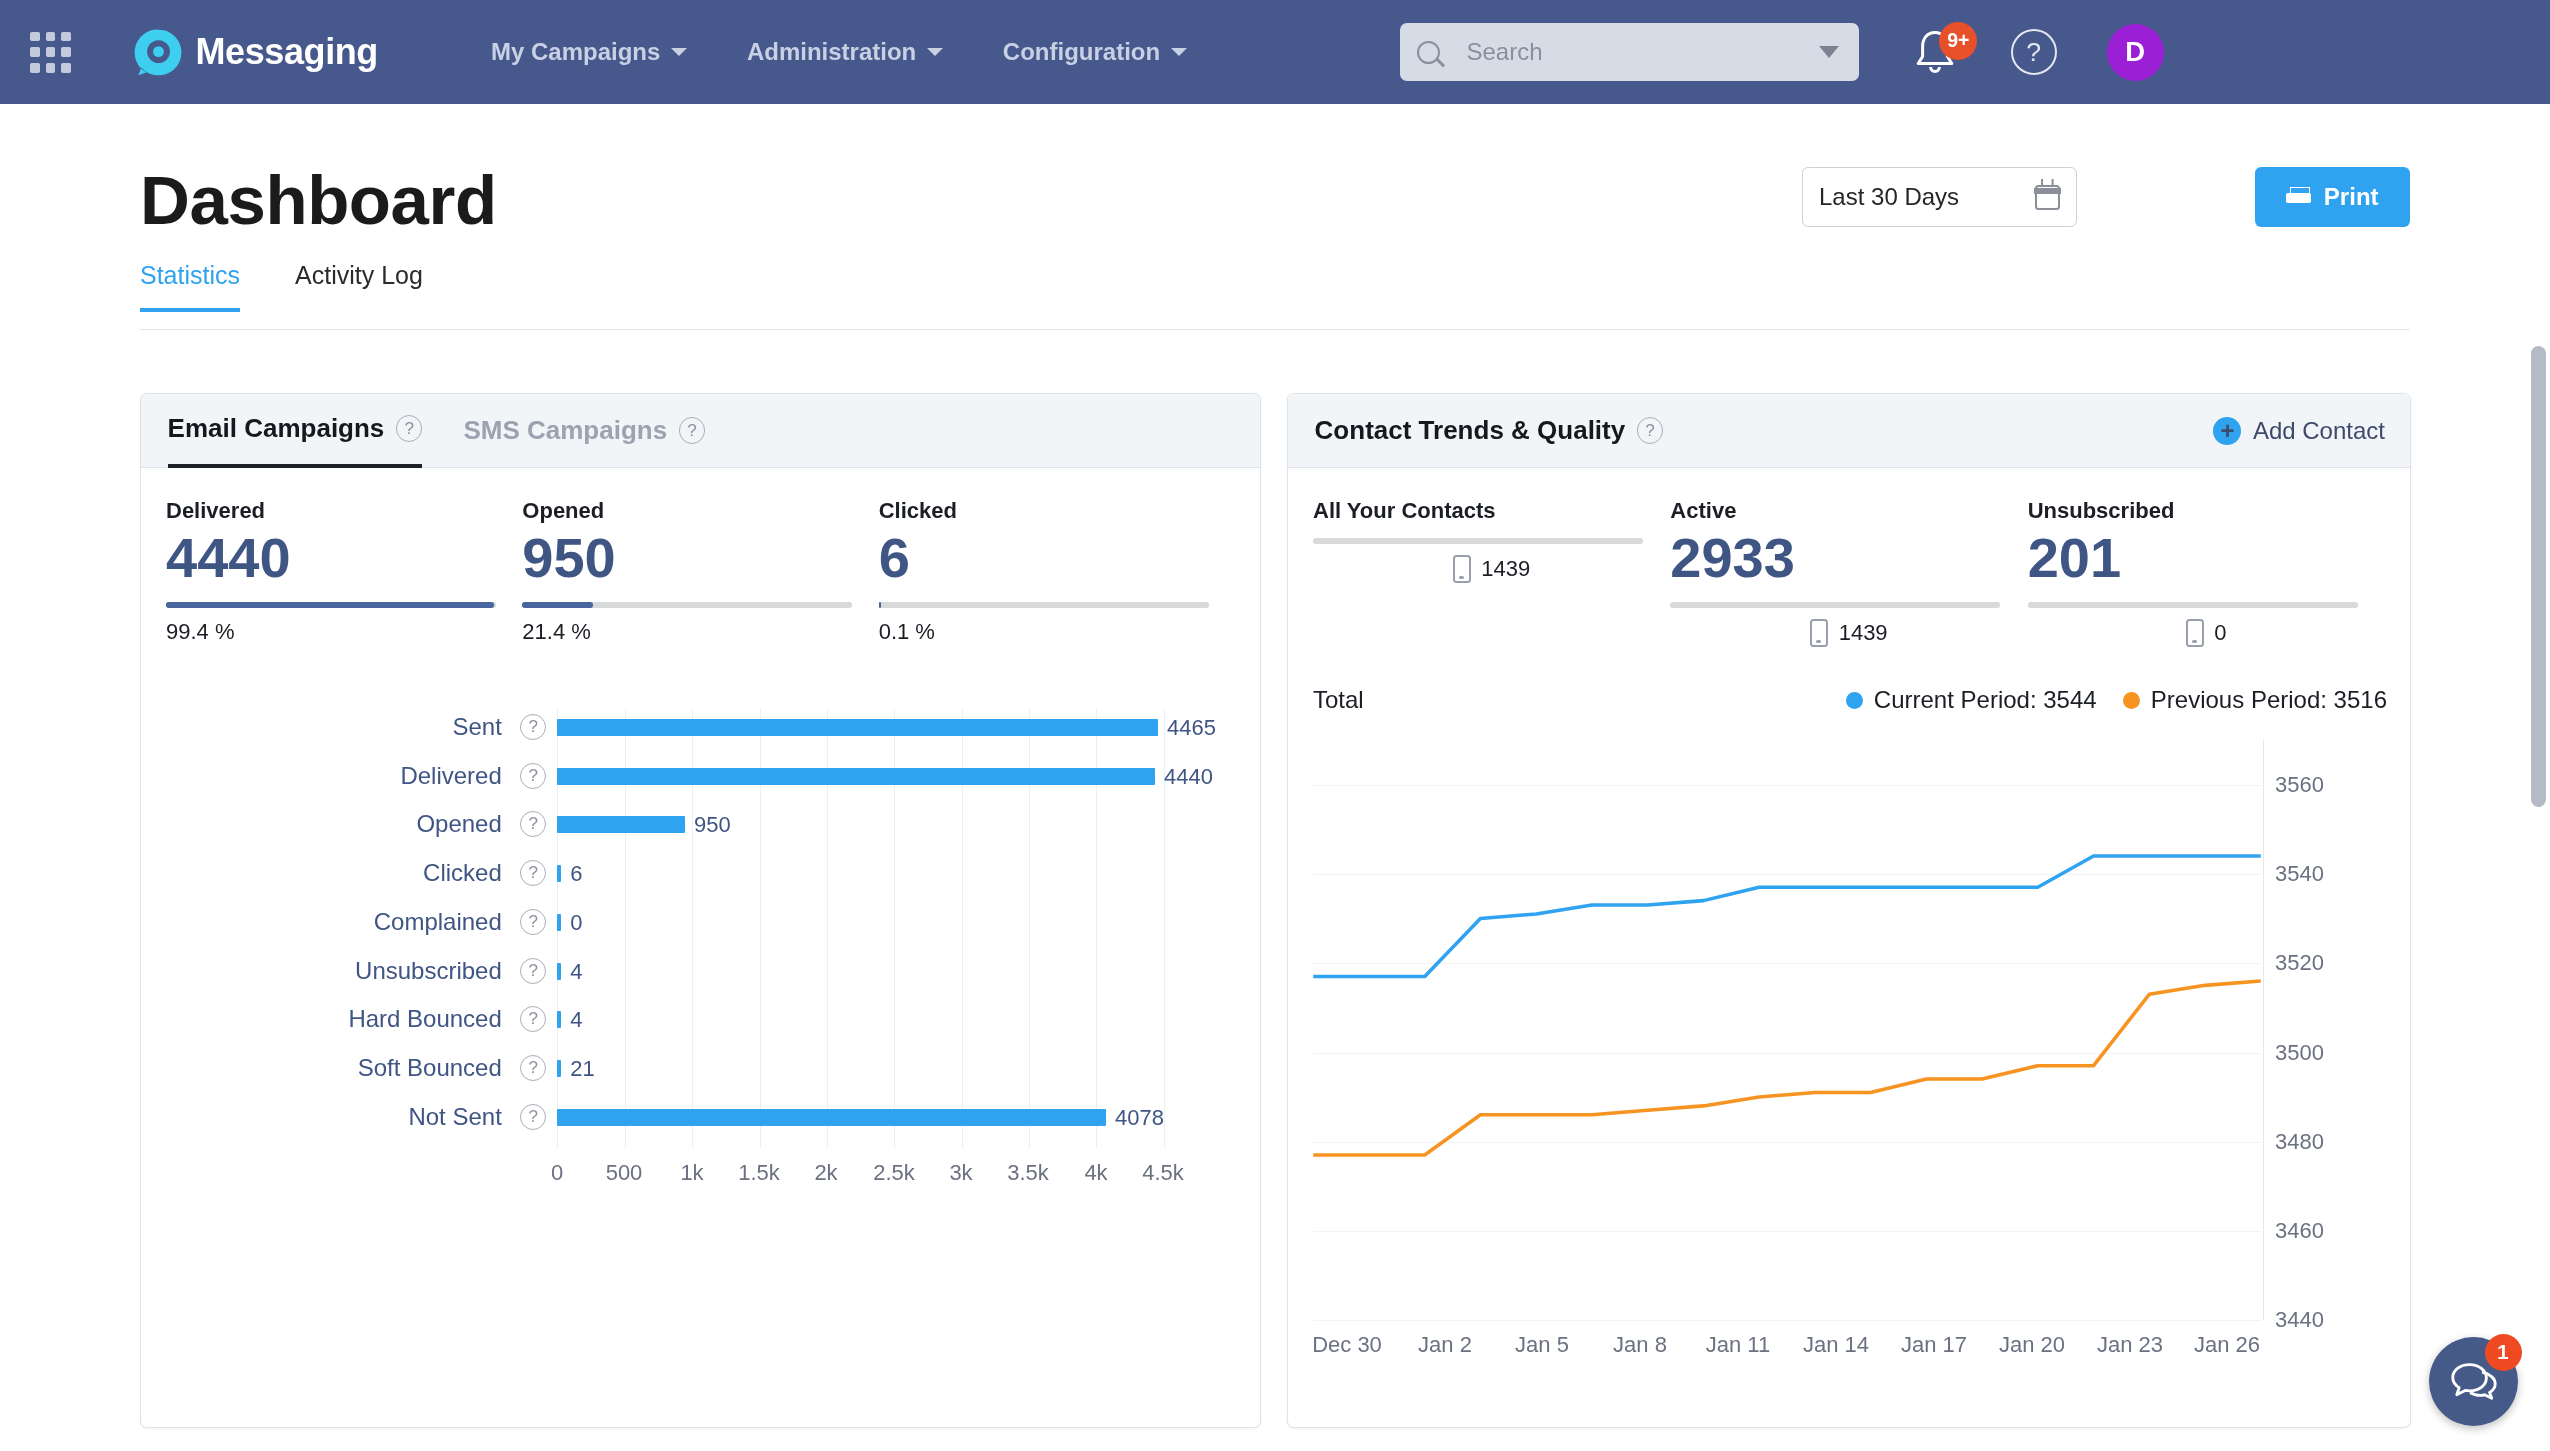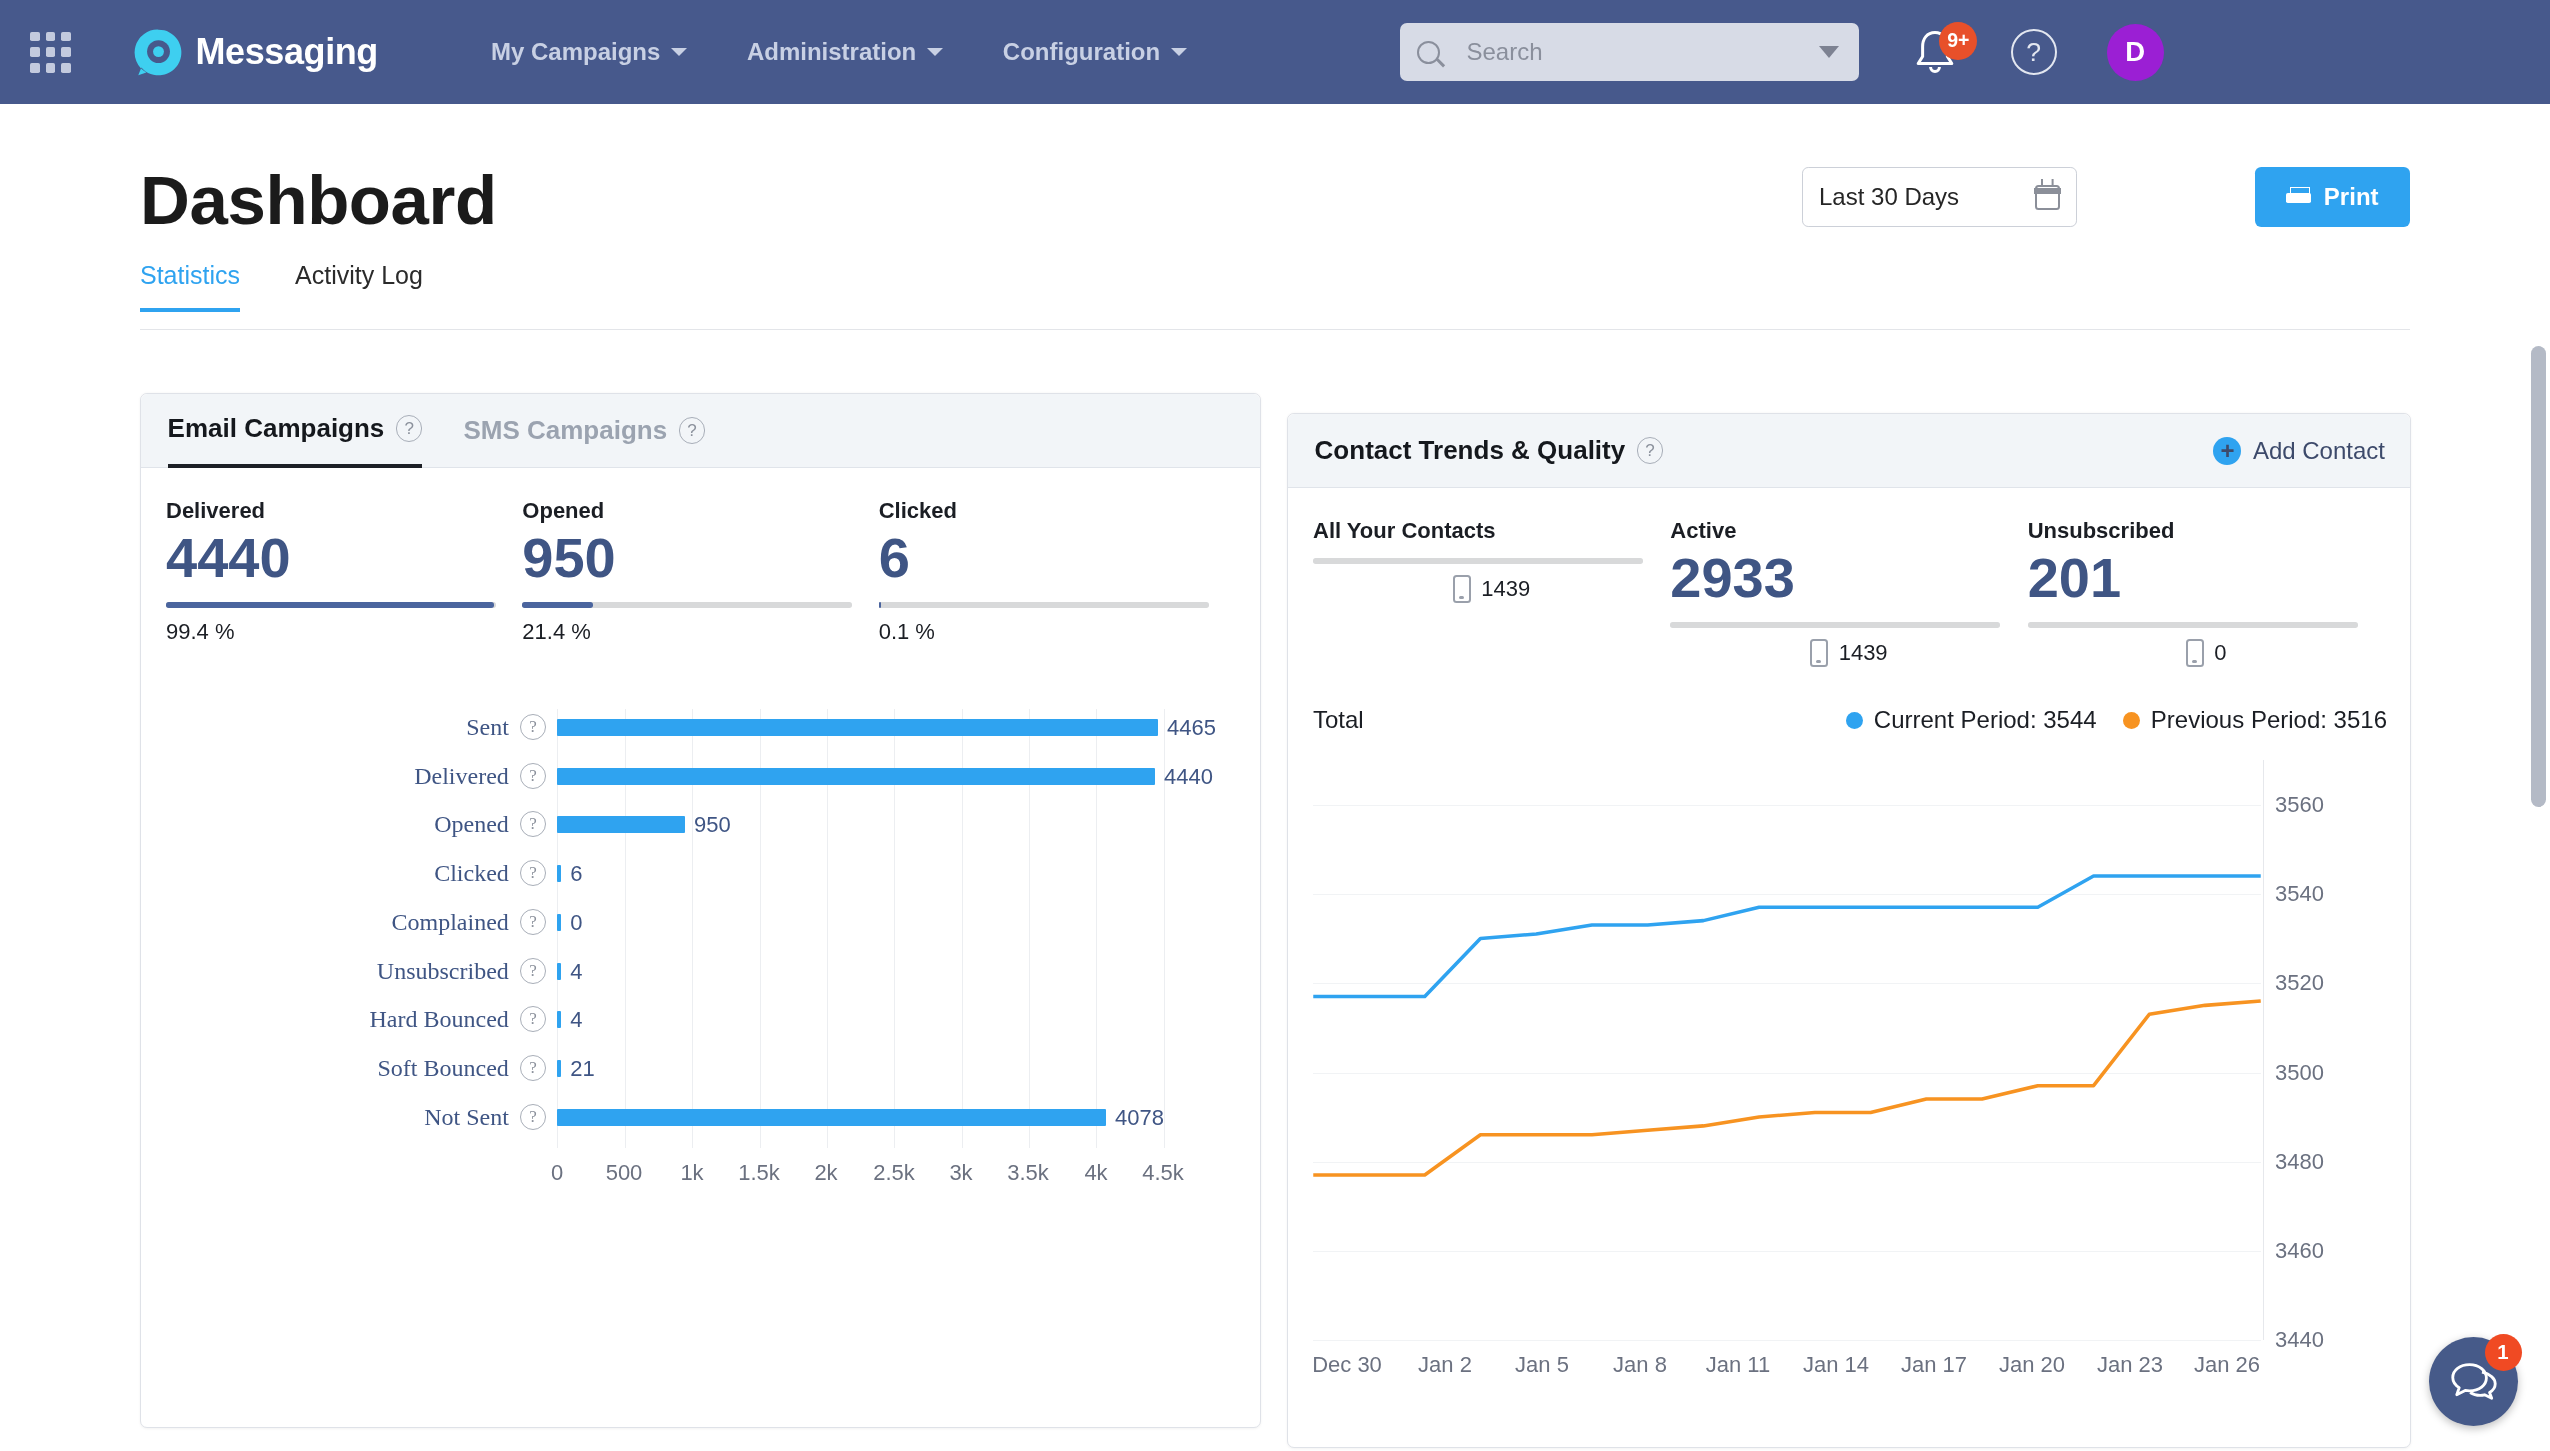--- a/index.html
+++ b/index.html
@@ -102,21 +102,21 @@
   .tab.active { color:#2fa3f0; border-bottom: 4.4px solid #2fa3f0; }
   .tabs-rule { position:absolute; left:140px; right:140px; top:329px; height:0.9px; background:#e3e5e9; }
 
   
   .panel {
     position:absolute; background:#fff;
     border:0.9px solid #dfe2e8; border-radius:7px;
     box-shadow: 0 0.9px 2.7px rgba(0,0,0,0.05);
   }
   .panel-left  { left:140px;  top:393px; width:1121px; height:1035px; }
-  .panel-right { left:1287px; top:393px; width:1124px; height:1035px;margin-top:20px; }
+  .panel-right { left:1287px; top:393px; width:1124px; height:1035px; }
   .panel-head {
     height: 74px; background:#f2f5f8; border-bottom:0.9px solid #e0e4ea;
     border-radius:7px 7px 0 0;
     display:flex; align-items:center; padding:0 26.6px; position:relative;
   }
   .ptab { display:flex; align-items:center; gap:11.5px; height:74px; cursor:pointer; }
   .ptab-label { font-size:26px; font-weight:bold; color:#15181d; }
   .ptab.inactive .ptab-label { color:#9ba3b0; }
   .ptab.active { border-bottom:4.4px solid #1d2026; }
   .ptab + .ptab { margin-left: 41px; }
@@ -144,21 +144,21 @@
   .kpi-fill { height:6.2px; background:#4b659e; border-radius:2.7px; }
   .kpi-sub { font-size:22px; color:#1b1e24; margin-top:10.6px; }
   .kpi-sub-row { display:flex; align-items:center; gap:10.6px; margin-top:10.6px;justify-content:center; }
   .phone-ico { width:17.7px;height:28px;border:2.7px solid #9aa0ab;border-radius:3.5px; position:relative; flex:none;}
   .phone-ico::after{content:"";position:absolute;bottom:1.8px;left:3.5px;width:5.3px;height:2.7px;background:#9aa0ab;border-radius:1.8px;}
 
   
   .barchart { position:absolute; left:0; top:315px; width:1119px; height:479px; }
   .bar-row { position:absolute; left:0; width:1119px; height:36px; display:flex; align-items:center; }
   .bar-label-cell {
-    width: 416px; display:flex; align-items:center; justify-content:flex-end; gap:11px; padding-right:10.6px;font-family:Liberation Serif, serif;
+    width: 416px; display:flex; align-items:center; justify-content:flex-end; gap:18px; padding-right:10.6px;
   }
   .bar-label { font-size:24px; color:#3f5584; white-space:nowrap; }
   .bar-track { position:relative; height:36px; flex:1; }
   .bar-fill { position:absolute; left:0; top:9.7px; height:17px; background:#2fa3f0; border-radius:0.9px; }
   .bar-val { position:absolute; top:6.2px; font-size:22px; color:#3f5584; white-space:nowrap; }
   .bar-grid { position:absolute; left:416px; top:0; width:0.9px; background:#eceef1; }
   .bar-axis { position:absolute; left:416px; top:461px; width:673px; height:35px; }
   .bar-tick { position:absolute; font-size:22px; color:#6b7180; transform:translateX(-50%); }
 
   

